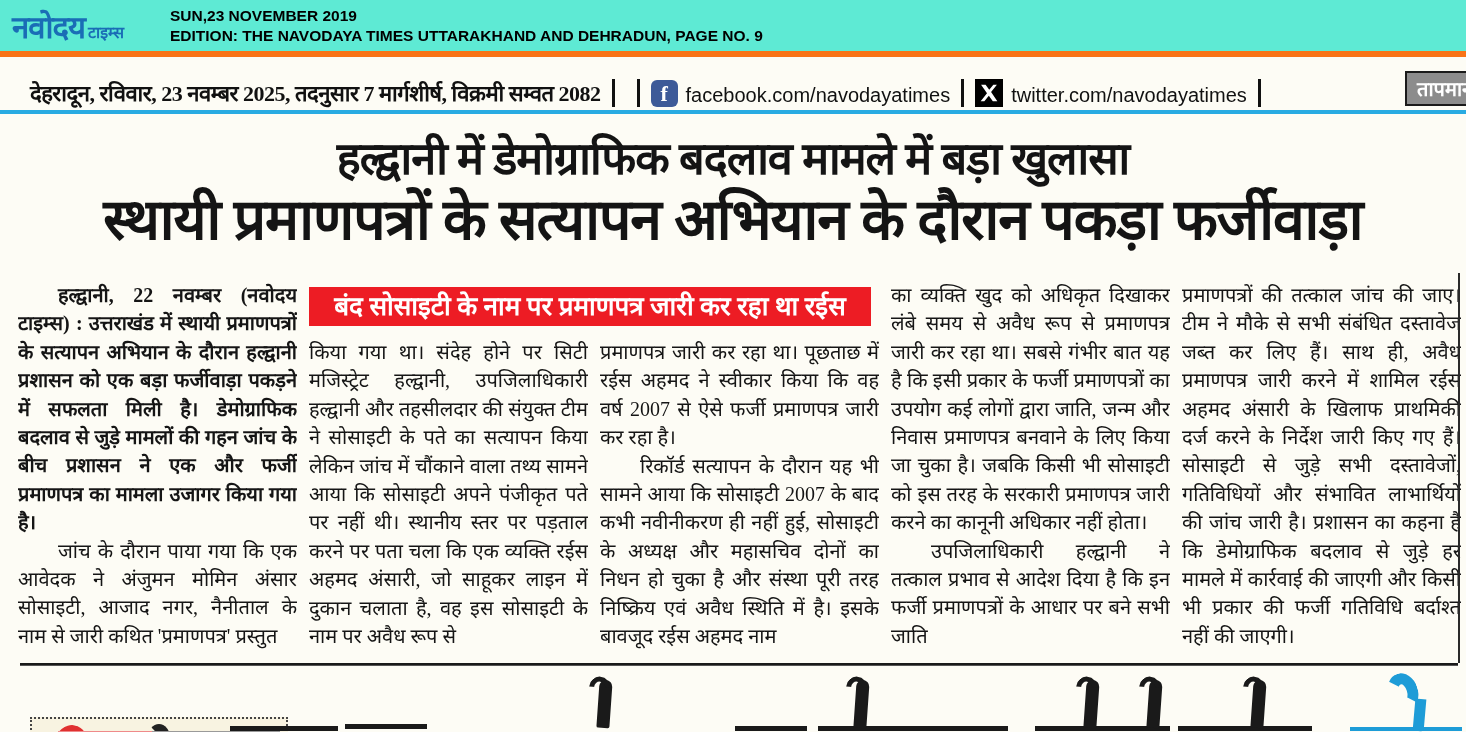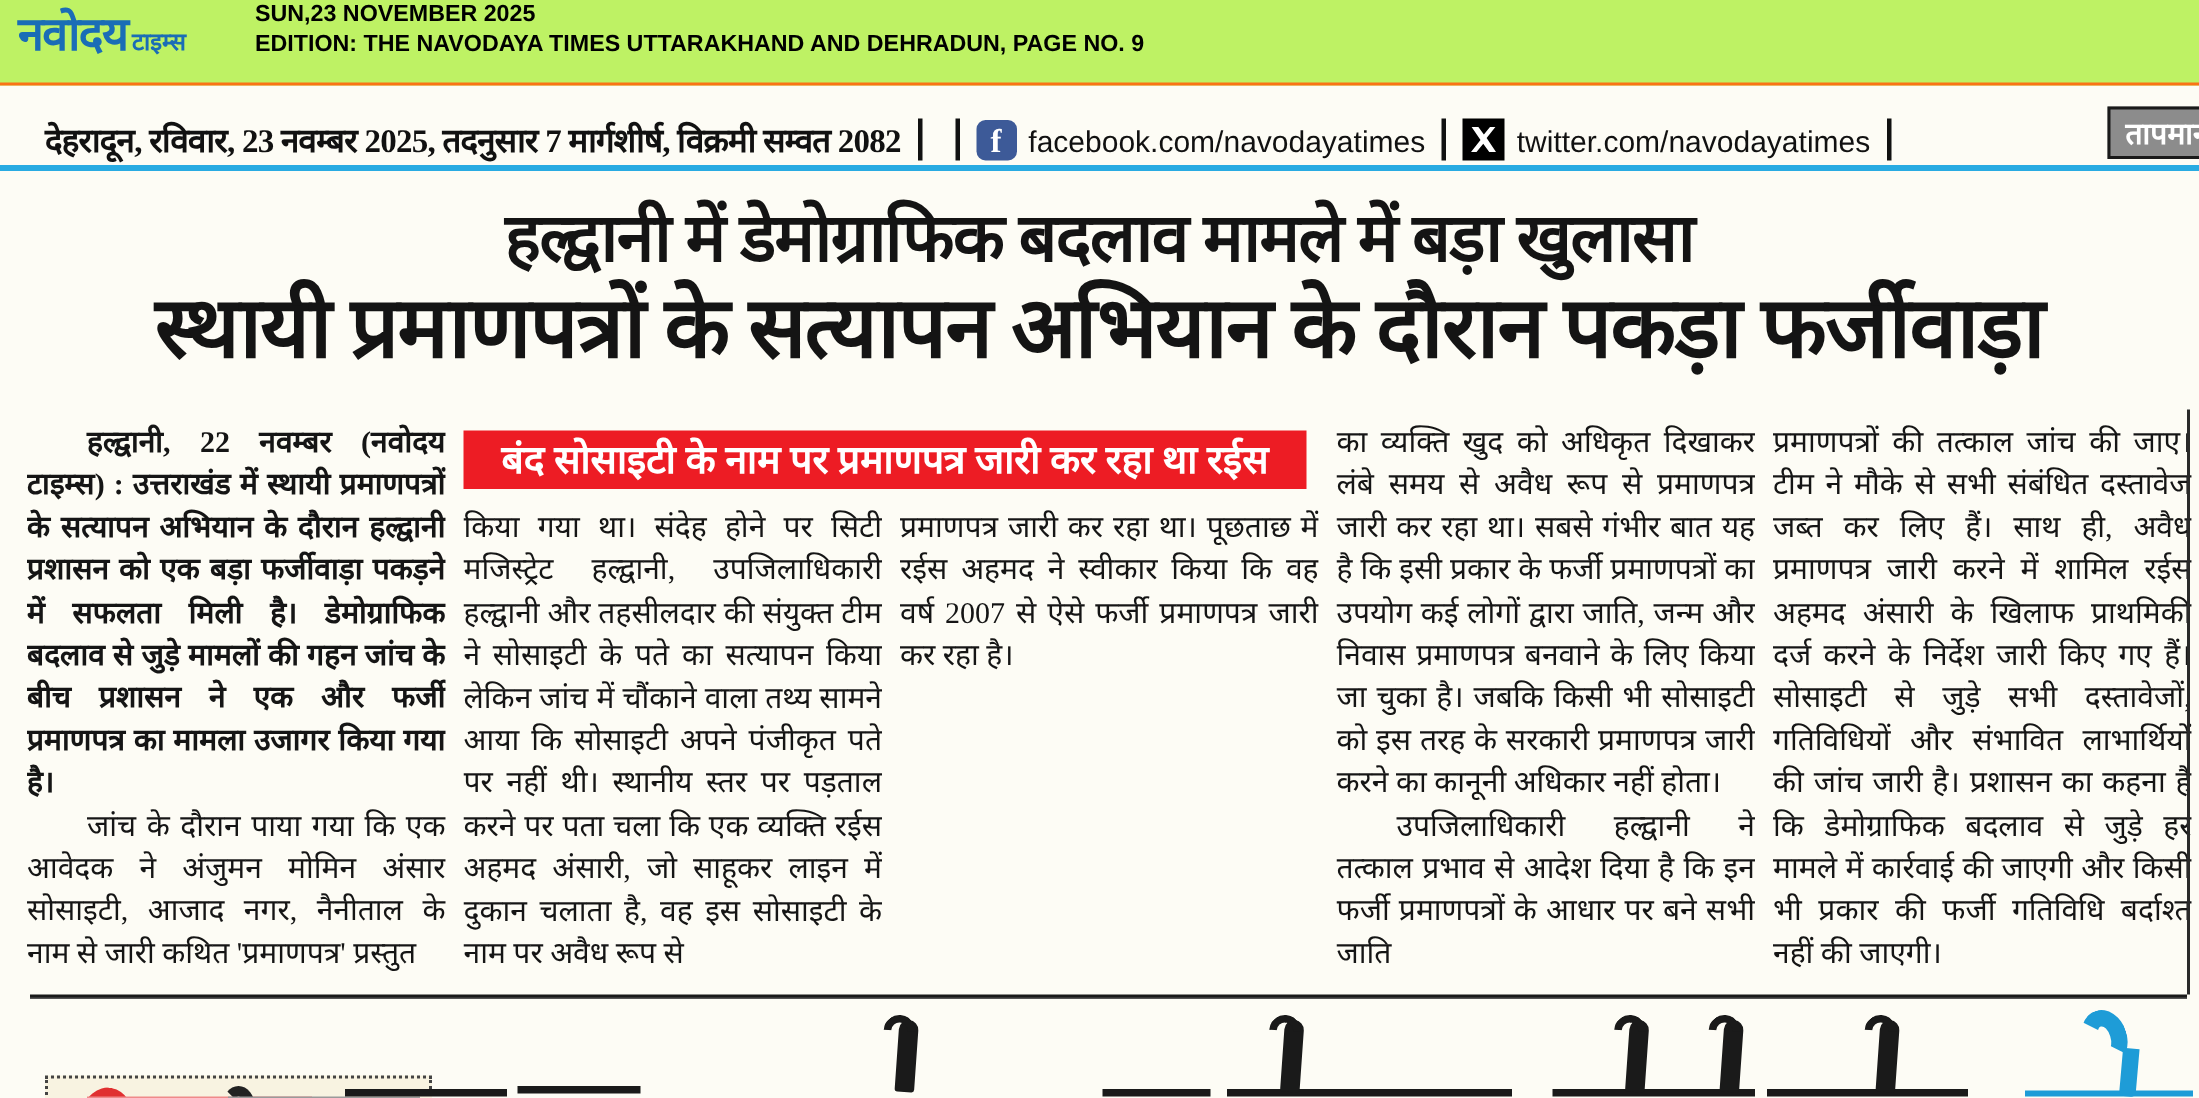--- a/index.html
+++ b/index.html
@@ -5,22 +5,22 @@
   * { box-sizing: border-box; margin: 0; padding: 0; }
   html,body { background:#e9e9e9; }
   .screen {
     position: relative; width: 1466px; height: 732px;
     background: #ffffff; overflow: hidden;
     font-family: "Liberation Sans", sans-serif; color:#111;
   }
   .paper { position:absolute; top:57px; left:0; right:0; bottom:0; background:#fdfcf5; }
 
   
-  .topbar { position:absolute; top:0; left:0; width:100%; height:57px; background:#bef264;
-            display:flex; align-items:flex-start; border-bottom:2px solid #f97316; z-index:5; }
+  .topbar { position:absolute; top:0; left:0; width:100%; height:57px; background:#5eead4;
+            display:flex; align-items:center; border-bottom:6px solid #f97316; z-index:5; }
   .logo { margin-left:12px; width:148px; color:#1a6db6; white-space:nowrap; }
   .logo-main { font-size:31px; font-weight:bold; letter-spacing:-1px; }
   .logo-sub { font-size:16px; font-weight:bold; margin-left:3px; }
   .edition { margin-left:10px; font-weight:bold; font-size:15.5px; line-height:20px; color:#000; }
 
   
   .masthead { position:absolute; top:63px; left:0; width:1466px; height:44px;
               display:flex; align-items:flex-end; padding-left:30px; white-space:nowrap; }
   .dateline { font-size:22px; font-weight:bold; font-family:"Liberation Serif", serif; letter-spacing:-0.5px; }
   .sep { width:3px; height:28px; background:#111; margin:0 11px; flex:0 0 auto; }
@@ -88,21 +88,21 @@
 <body>
 
 <div class="screen">
   <div class="paper"></div>
 
   <header class="topbar">
     <div class="logo">
       <span class="logo-main">नवोदय</span><span class="logo-sub">टाइम्स</span>
     </div>
     <div class="edition">
-      <div>SUN,23 NOVEMBER 2025</div>
+      <div>SUN,23 NOVEMBER 2019</div>
       <div>EDITION: THE NAVODAYA TIMES  UTTARAKHAND AND DEHRADUN, PAGE NO. 9</div>
     </div>
   </header>
 
   <section class="masthead">
     <span class="dateline">देहरादून, रविवार, 23 नवम्बर 2025, तदनुसार 7 मार्गशीर्ष, विक्रमी सम्वत 2082</span>
     <span class="sep"></span>
     <span class="sep"></span>
     <span class="fb-icon">f</span>
     <span class="site">facebook.com/navodayatimes</span>
@@ -126,20 +126,21 @@
     <div class="cols">
       <div class="col indent-first">
           <p>हल्द्वानी, 22 नवम्बर (नवोदय टाइम्स) : उत्तराखंड में स्थायी प्रमाणपत्रों के सत्यापन अभियान के दौरान हल्द्वानी प्रशासन को एक बड़ा फर्जीवाड़ा पकड़ने में सफलता मिली है। डेमोग्राफिक बदलाव से जुड़े मामलों की गहन जांच के बीच प्रशासन ने एक और फर्जी प्रमाणपत्र का मामला उजागर किया गया है।</p>
           <p>जांच के दौरान पाया गया कि एक आवेदक ने अंजुमन मोमिन अंसार सोसाइटी, आजाद नगर, नैनीताल के नाम से जारी कथित 'प्रमाणपत्र' प्रस्तुत</p>
         </div>
       <div class="col pad-top">
           <p>किया गया था। संदेह होने पर सिटी मजिस्ट्रेट हल्द्वानी, उपजिलाधिकारी हल्द्वानी और तहसीलदार की संयुक्त टीम ने सोसाइटी के पते का सत्यापन किया लेकिन जांच में चौंकाने वाला तथ्य सामने आया कि सोसाइटी अपने पंजीकृत पते पर नहीं थी। स्थानीय स्तर पर पड़ताल करने पर पता चला कि एक व्यक्ति रईस अहमद अंसारी, जो साहूकर लाइन में दुकान चलाता है, वह इस सोसाइटी के नाम पर अवैध रूप से</p>
         </div>
       <div class="col pad-top">
           <p>प्रमाणपत्र जारी कर रहा था। पूछताछ में रईस अहमद ने स्वीकार किया कि वह वर्ष 2007 से ऐसे फर्जी प्रमाणपत्र जारी कर रहा है।</p>
+          <p>रिकॉर्ड सत्यापन के दौरान यह भी सामने आया कि सोसाइटी 2007 के बाद कभी नवीनीकरण ही नहीं हुई, सोसाइटी के अध्यक्ष और महासचिव दोनों का निधन हो चुका है और संस्था पूरी तरह निष्क्रिय एवं अवैध स्थिति में है। इसके बावजूद रईस अहमद नाम</p>
         </div>
       <div class="col">
           <p>का व्यक्ति खुद को अधिकृत दिखाकर लंबे समय से अवैध रूप से प्रमाणपत्र जारी कर रहा था। सबसे गंभीर बात यह है कि इसी प्रकार के फर्जी प्रमाणपत्रों का उपयोग कई लोगों द्वारा जाति, जन्म और निवास प्रमाणपत्र बनवाने के लिए किया जा चुका है। जबकि किसी भी सोसाइटी को इस तरह के सरकारी प्रमाणपत्र जारी करने का कानूनी अधिकार नहीं होता।</p>
           <p>उपजिलाधिकारी हल्द्वानी ने तत्काल प्रभाव से आदेश दिया है कि इन फर्जी प्रमाणपत्रों के आधार पर बने सभी जाति</p>
         </div>
       <div class="col">
           <p>प्रमाणपत्रों की तत्काल जांच की जाए। टीम ने मौके से सभी संबंधित दस्तावेज जब्त कर लिए हैं। साथ ही, अवैध प्रमाणपत्र जारी करने में शामिल रईस अहमद अंसारी के खिलाफ प्राथमिकी दर्ज करने के निर्देश जारी किए गए हैं। सोसाइटी से जुड़े सभी दस्तावेजों, गतिविधियों और संभावित लाभार्थियों की जांच जारी है। प्रशासन का कहना है कि डेमोग्राफिक बदलाव से जुड़े हर मामले में कार्रवाई की जाएगी और किसी भी प्रकार की फर्जी गतिविधि बर्दाश्त नहीं की जाएगी।</p>
         </div>
     </div>
     <div class="vrule"></div>

